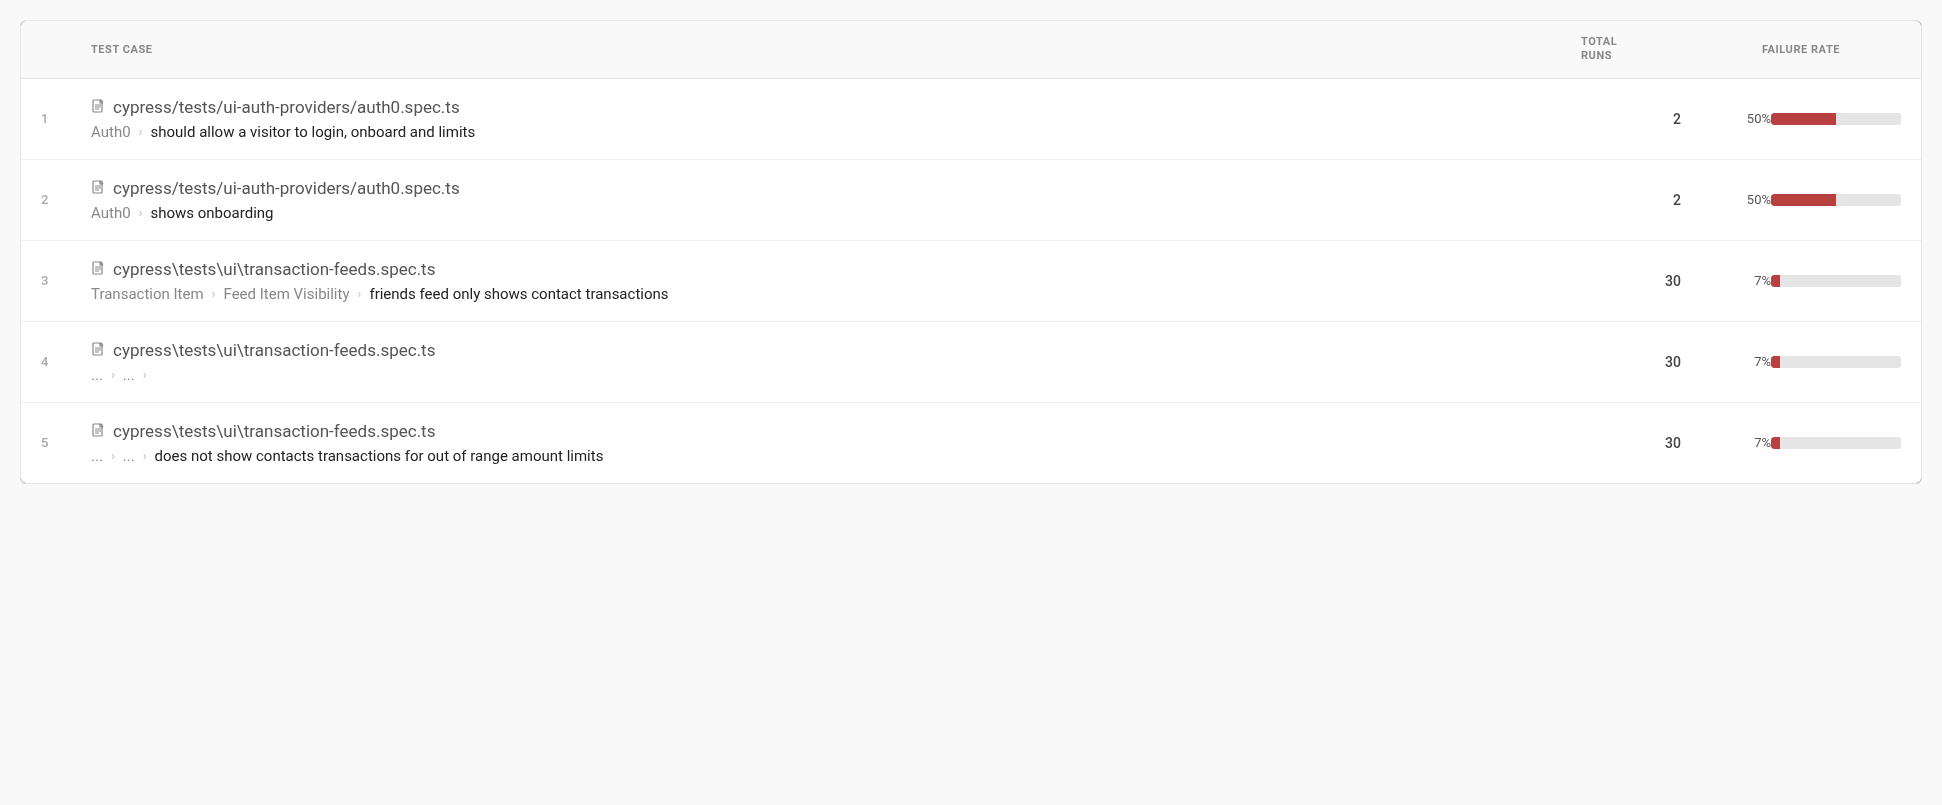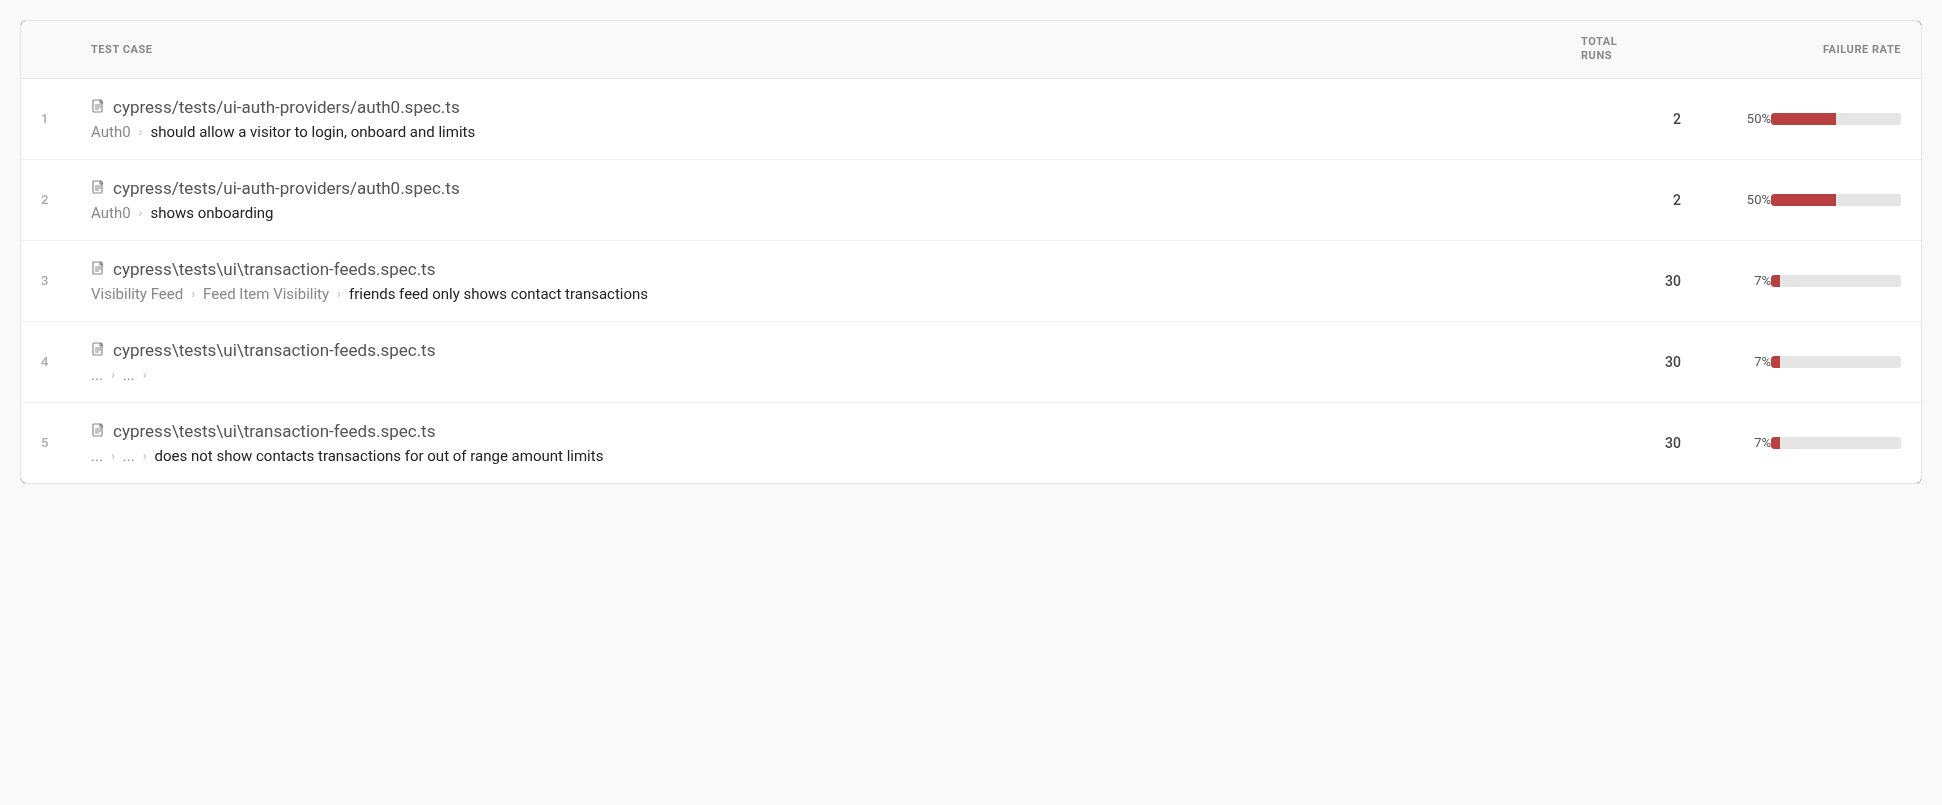--- a/index.html
+++ b/index.html
@@ -29,21 +29,21 @@
       font-weight: 700;
       color: #888;
       letter-spacing: 0.05em;
       text-transform: uppercase;
     }
     .header-cell.runs {
       padding-right: 20px;
       line-height: 1.3;
     }
     .header-cell.failure {
-      text-align: right;
+      text-align: center;
     }
     .table-row {
       display: grid;
       grid-template-columns: 50px 1fr 120px 200px;
       padding: 18px 20px;
       border-bottom: 1px solid #efefef;
       align-items: center;
       background: #fff;
     }
     .table-row:last-child {
@@ -206,21 +206,21 @@
             <path d="M9 1l3 3" stroke="#888" stroke-width="1.2"></path>
             <path d="M9 1v3h3" stroke="#888" stroke-width="1.2" fill="none"></path>
             <line x1="4" y1="6" x2="10" y2="6" stroke="#888" stroke-width="1"></line>
             <line x1="4" y1="8" x2="10" y2="8" stroke="#888" stroke-width="1"></line>
             <line x1="4" y1="10" x2="8" y2="10" stroke="#888" stroke-width="1"></line>
           </svg>
         </span>
         <span>cypress\tests\ui\transaction-feeds.spec.ts</span>
       </div>
       <div class="test-name">
-        <span class="ellipsis">Visibility Feed</span>
+        <span class="ellipsis">Transaction Item</span>
             <span class="breadcrumb-sep">›</span>
             <span class="ellipsis">Feed Item Visibility</span>
         <span class="breadcrumb-sep">›</span>
         <span>friends feed only shows contact transactions</span>
       </div>
     </div>
     <div class="runs-cell">30</div>
     <div class="failure-cell">
       <span class="failure-pct">7%</span>
       <div class="bar-container">

